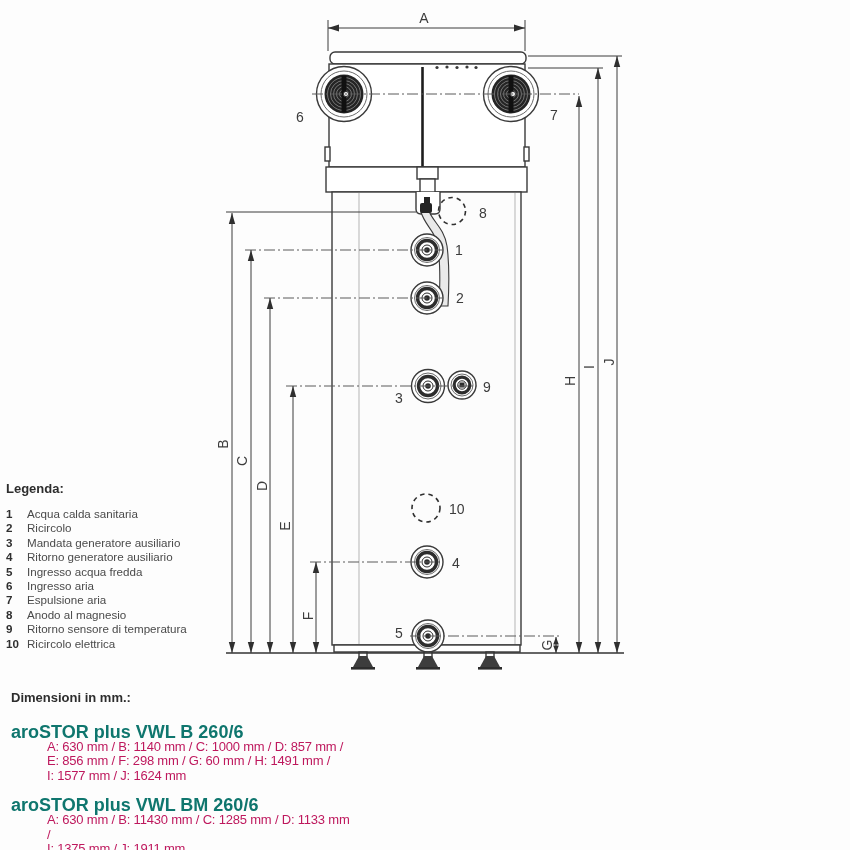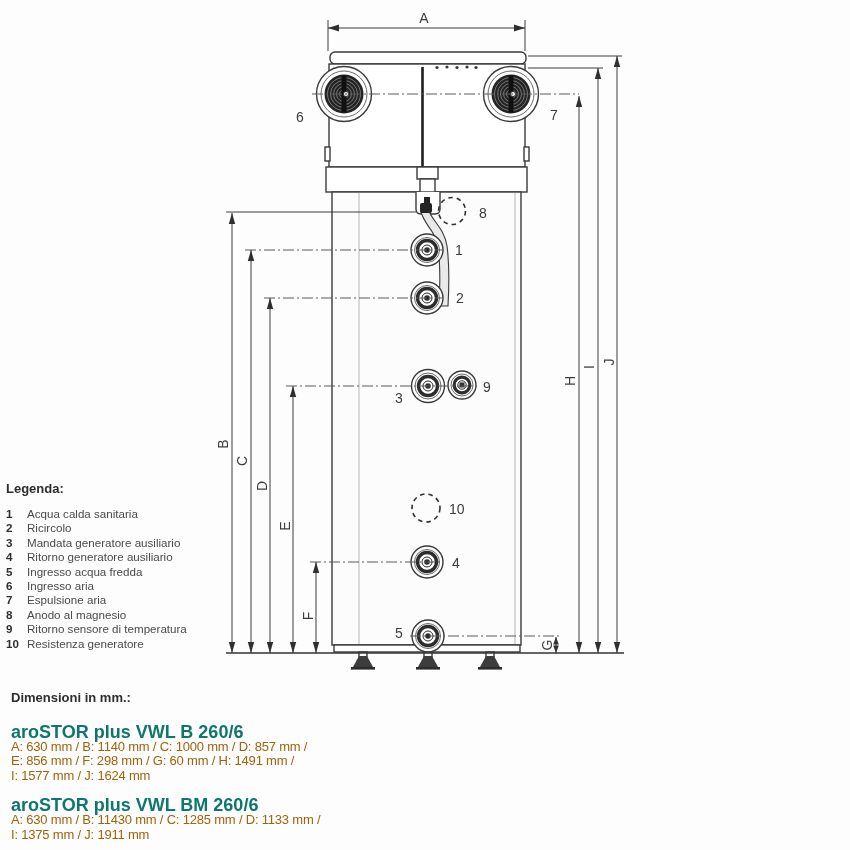--- a/index.html
+++ b/index.html
@@ -21,21 +21,21 @@
 
   
   .legend{position:absolute;left:6px;top:481px;width:230px;}
   .legend-title{font-size:13px;font-weight:bold;color:#2d2d2d;margin:0 0 11px 0;}
   .legend-row{display:flex;font-size:11.6px;line-height:14.4px;color:#4a4a4a;}
   .legend-num{width:21px;font-weight:bold;color:#2f2f2f;flex:0 0 21px;}
   .dims{position:absolute;left:11px;top:672px;width:340px;}
   .dims-title{font-size:13px;font-weight:bold;color:#2d2d2d;margin:18px 0 20px 0;}
   .model{margin:0 0 15px 0;}
   .model-name{font-size:18px;font-weight:bold;color:#0f766e;line-height:15px;}
-  .model-line{font-size:13px;color:#a16207;line-height:14.4px;letter-spacing:-0.2px;}
+  .model-line{font-size:13px;color:#be185d;line-height:14.4px;letter-spacing:-0.2px;margin-left:36px;}
 </style>
 </head>
 <body>
 
 <div class="page">
 
   <svg class="diagram-svg" width="850" height="850" viewBox="0 0 850 850">
 
     <g>
       <line class="dim" x1="328" y1="20" x2="328" y2="51"></line>
@@ -290,21 +290,21 @@
     <div class="legend-row">
       <span class="legend-num">8</span>
       <span>Anodo al magnesio</span>
     </div>
     <div class="legend-row">
       <span class="legend-num">9</span>
       <span>Ritorno sensore di temperatura</span>
     </div>
     <div class="legend-row">
       <span class="legend-num">10</span>
-      <span>Resistenza generatore</span>
+      <span>Ricircolo elettrica</span>
     </div>
   </div>
 
   <div class="dims">
     <p class="dims-title">Dimensioni in mm.:</p>
 
     <div class="model">
       <div class="model-name">aroSTOR plus VWL B 260/6</div>
       <div class="model-line">A: 630 mm / B: 1140 mm / C: 1000 mm / D: 857 mm /</div>
       <div class="model-line">E: 856 mm / F: 298 mm / G: 60 mm / H: 1491 mm /</div>

